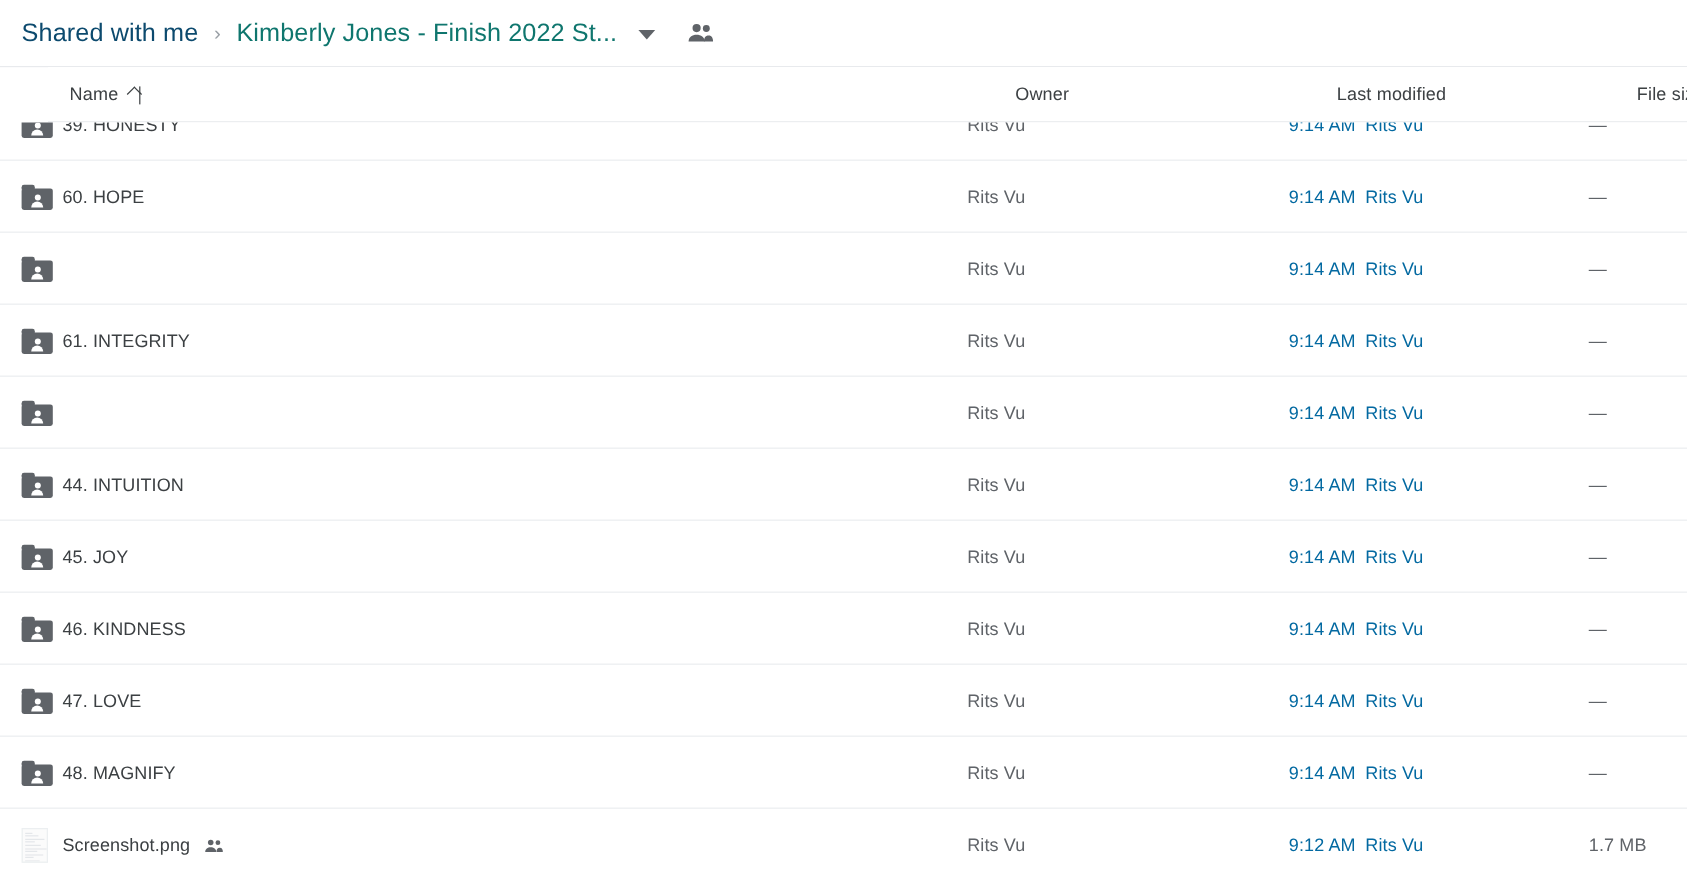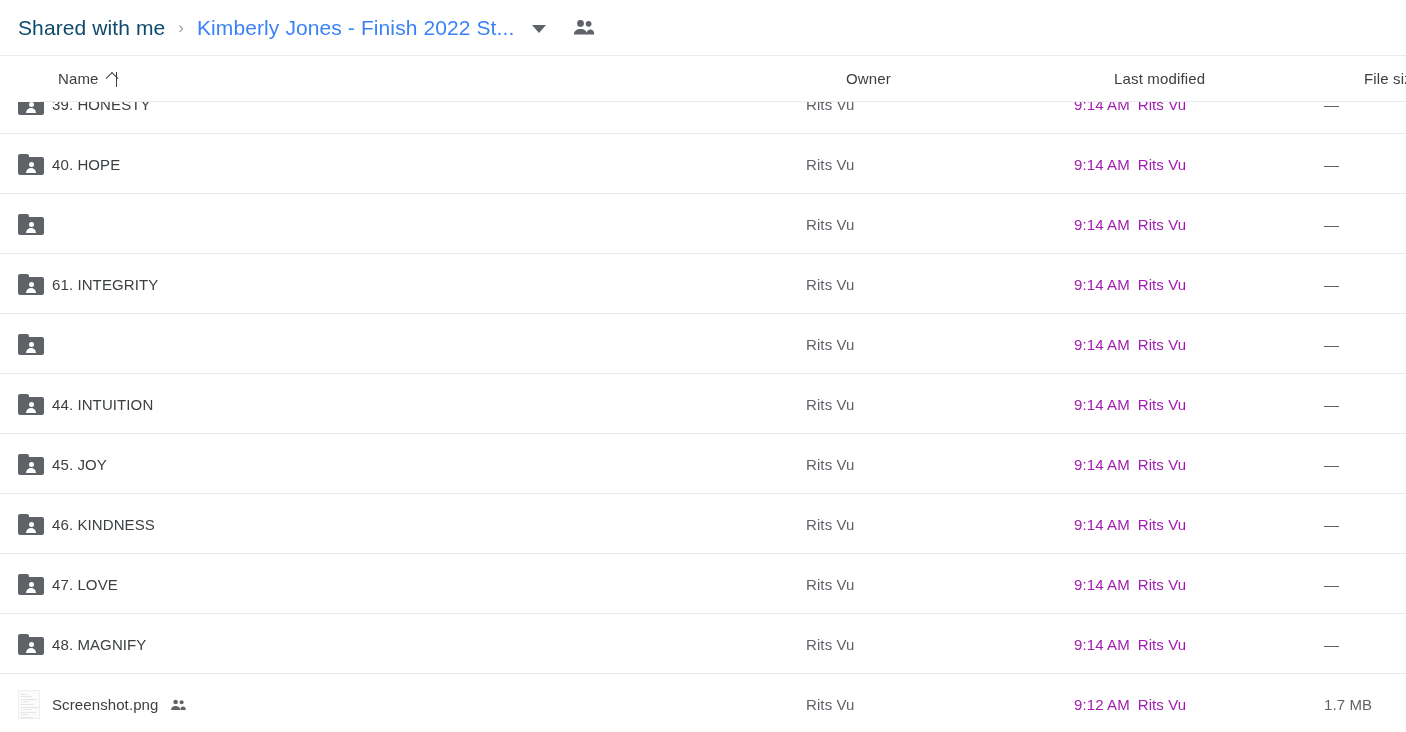--- a/index.html
+++ b/index.html
@@ -32,21 +32,21 @@
   .crumb-sep {
     font-size: 17px;
     color: #9aa0a6;
     margin: 0 13px 0 13px;
     line-height: 1;
     user-select: none;
   }
 
   .crumb-current {
     font-size: 21px;
-    color: #3b82f6;
+    color: #0f766e;
     letter-spacing: 0.1px;
     white-space: nowrap;
   }
 
   .caret-down {
     width: 0;
     height: 0;
     border-left: 7px solid transparent;
     border-right: 7px solid transparent;
     border-top: 8px solid #5f6368;
@@ -138,21 +138,21 @@
     align-items: center;
     font-size: 15px;
     color: #3c4043;
     letter-spacing: 0.1px;
     white-space: nowrap;
   }
 
   .c-icon  { left: 18px;  width: 38px; justify-content: flex-start; }
   .c-name  { left: 52px;  }
   .c-owner { left: 806px; color: #5f6368; }
-  .c-mod   { left: 1074px; color: #a21caf; }
+  .c-mod   { left: 1074px; color: #0369a1; }
   .c-size  { left: 1324px; color: #5f6368; }
 
   .mod-time { display: inline-block; }
   .mod-by   { display: inline-block; margin-left: 8px; }
 
   
   .folder-ico {
     position: relative;
     width: 26px;
     height: 21px;
@@ -272,21 +272,21 @@
       <div class="row">
         <div class="cell c-icon">
           <span class="folder-ico">
             <span class="tab"></span>
             <span class="body"></span>
             <span class="person-head"></span>
             <span class="person-body"></span>
           </span>
         </div>
         <div class="cell c-name">
-          <span>40. HOPE</span>
+          <span>60. HOPE</span>
         </div>
         <div class="cell c-owner">Rits Vu</div>
         <div class="cell c-mod">
           <span class="mod-time">9:14 AM</span>
           <span class="mod-by">Rits Vu</span>
         </div>
         <div class="cell c-size dash">—</div>
       </div>
       <div class="row">
         <div class="cell c-icon">

